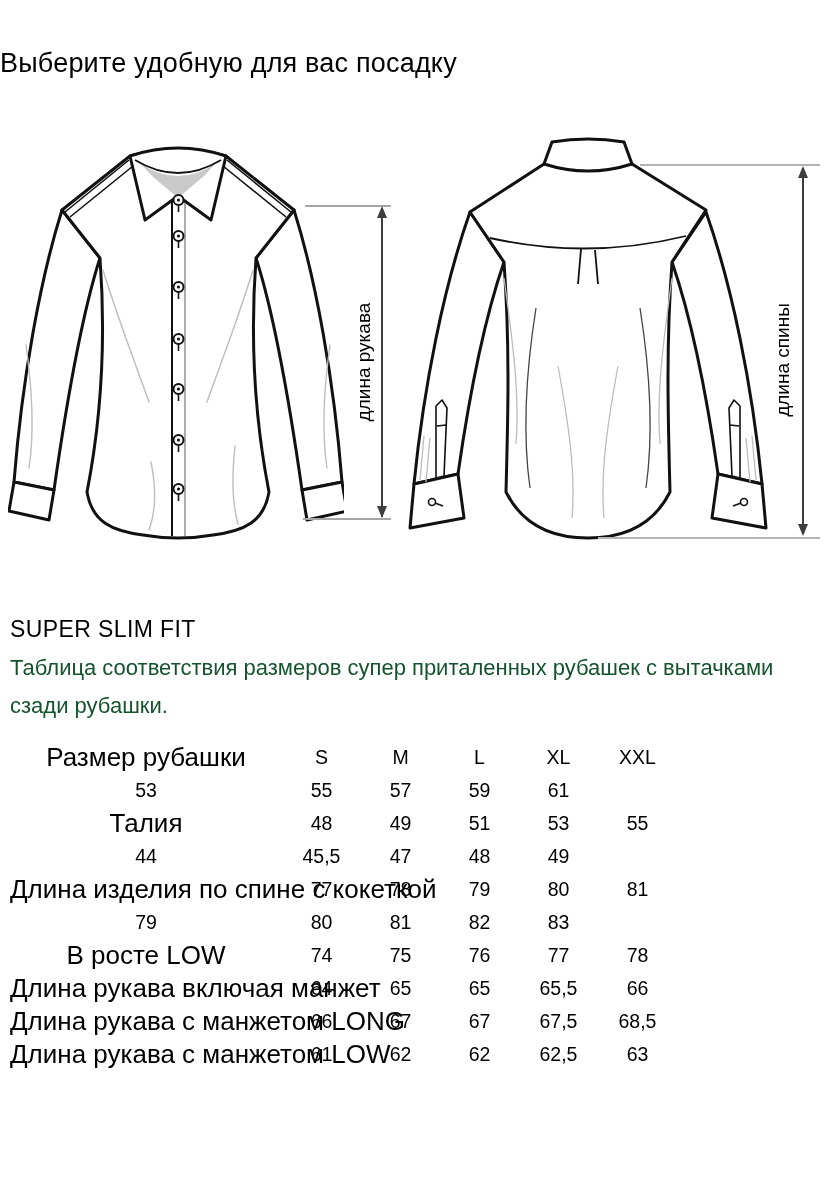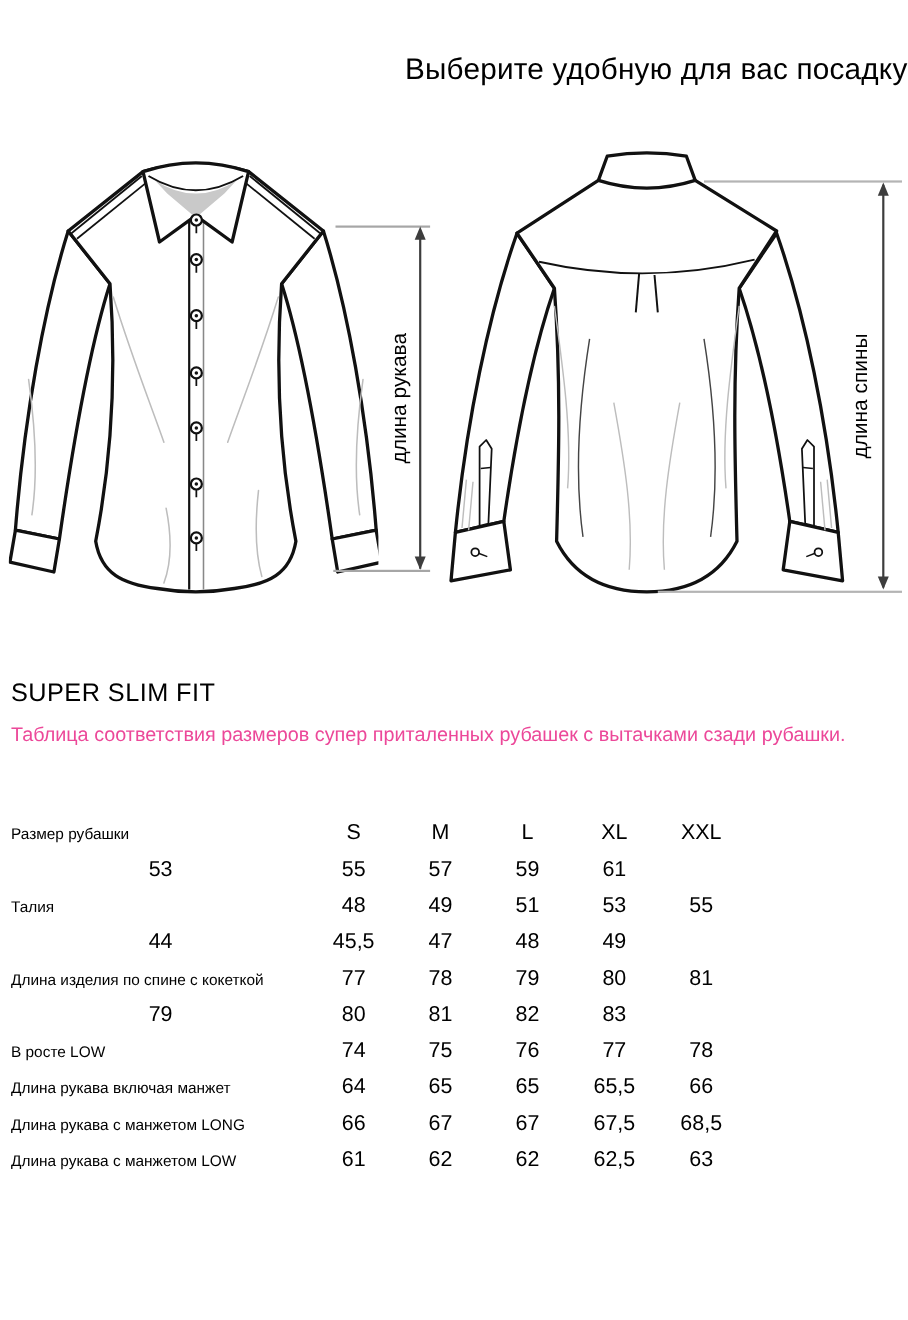--- a/index.html
+++ b/index.html
@@ -3,47 +3,47 @@
 <meta charset="utf-8">
 <style>
   html,body{margin:0;padding:0;}
   body{
     width:825px;height:1200px;background:#ffffff;color:#000;
     font-family:"Liberation Sans", sans-serif;position:relative;overflow:hidden;
   }
   .abs{position:absolute;}
   h1.title{
     position:absolute;top:48px;left:0;width:825px;margin:0;
-    font-size:27px;font-weight:400;text-align:right;letter-spacing:0.2px;color:#000;
+    font-size:27px;font-weight:400;text-align:left;letter-spacing:0.2px;color:#000;
   }
   
   .diagram{position:absolute;top:0;left:0;width:825px;height:580px;}
   .tick{position:absolute;height:0;border-top:2px solid #a6a6a6;}
   .tick.light{border-top-color:#b4b4b4;}
   .vline{position:absolute;width:0;border-left:2px solid #3d3d3d;}
   .arrowhead{position:absolute;width:0;height:0;border-left:5px solid transparent;border-right:5px solid transparent;}
   .arrowhead.up{border-bottom:12px solid #3d3d3d;}
   .arrowhead.down{border-top:12px solid #3d3d3d;}
   .dim-label{
     position:absolute;width:142px;text-align:center;font-size:19px;color:#000;
     transform:rotate(-90deg);transform-origin:center center;white-space:nowrap;
   }
   
   h2.fit{
     position:absolute;top:616px;left:10px;margin:0;
     font-size:23px;font-weight:400;letter-spacing:0.4px;color:#000;
   }
   p.desc{
     position:absolute;top:649px;left:10px;width:784px;margin:0;
-    font-size:18px;line-height:38px;color:#ec4899;
+    font-size:22px;line-height:38px;color:#14532d;
   }
   
   .stable{position:absolute;top:741px;left:10px;width:670px;}
   .trow{display:grid;grid-template-columns:272px repeat(5,79px);height:33px;align-items:center;}
-  .tlabel{font-size:14px;white-space:nowrap;color:#000;}
+  .tlabel{font-size:26px;white-space:nowrap;color:#000;text-align:center;}
   .tval{font-size:19.5px;text-align:center;white-space:nowrap;color:#000;}
 </style>
 </head>
 <body>
 
 <h1 class="title">Выберите удобную для вас посадку</h1>
 
 <div class="diagram">
 
   <svg class="abs" style="left:8px;top:130px" width="336" height="426" viewBox="0 0 336 426">

